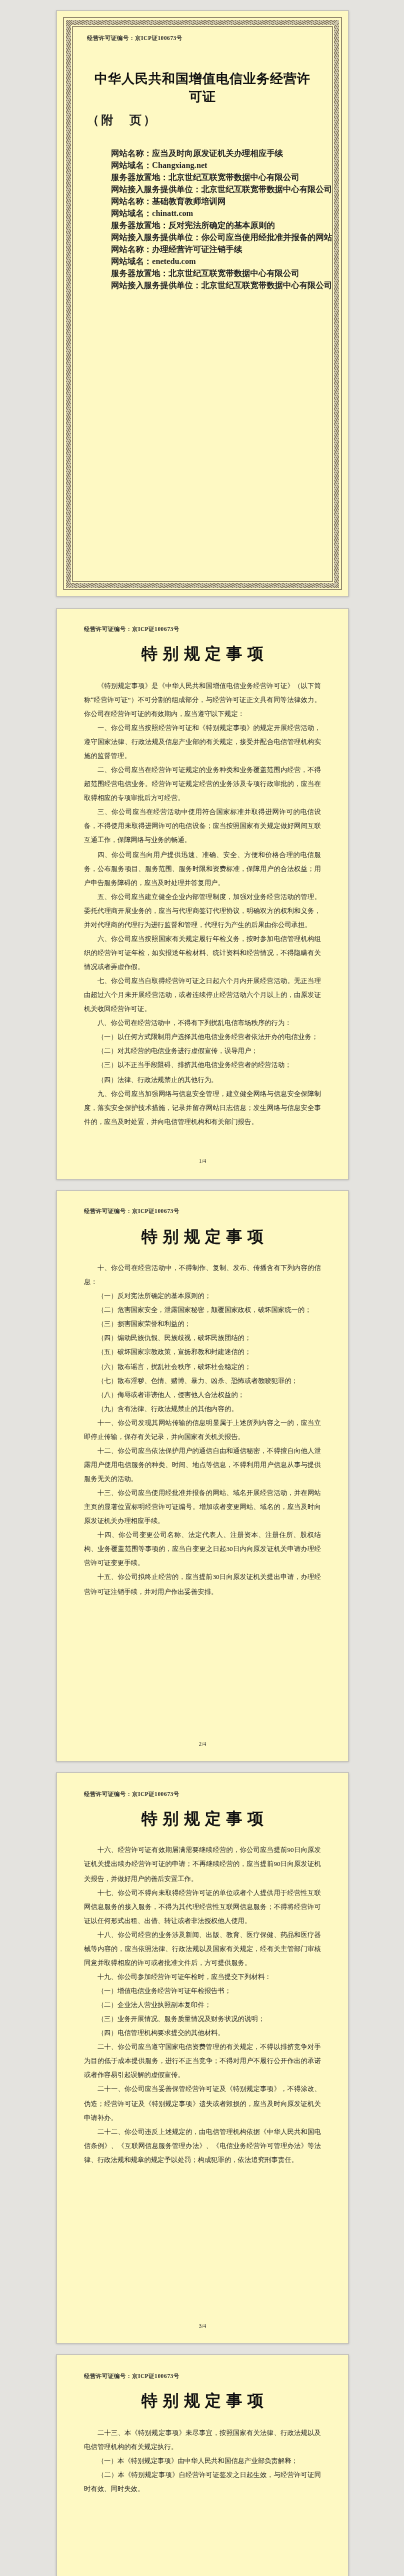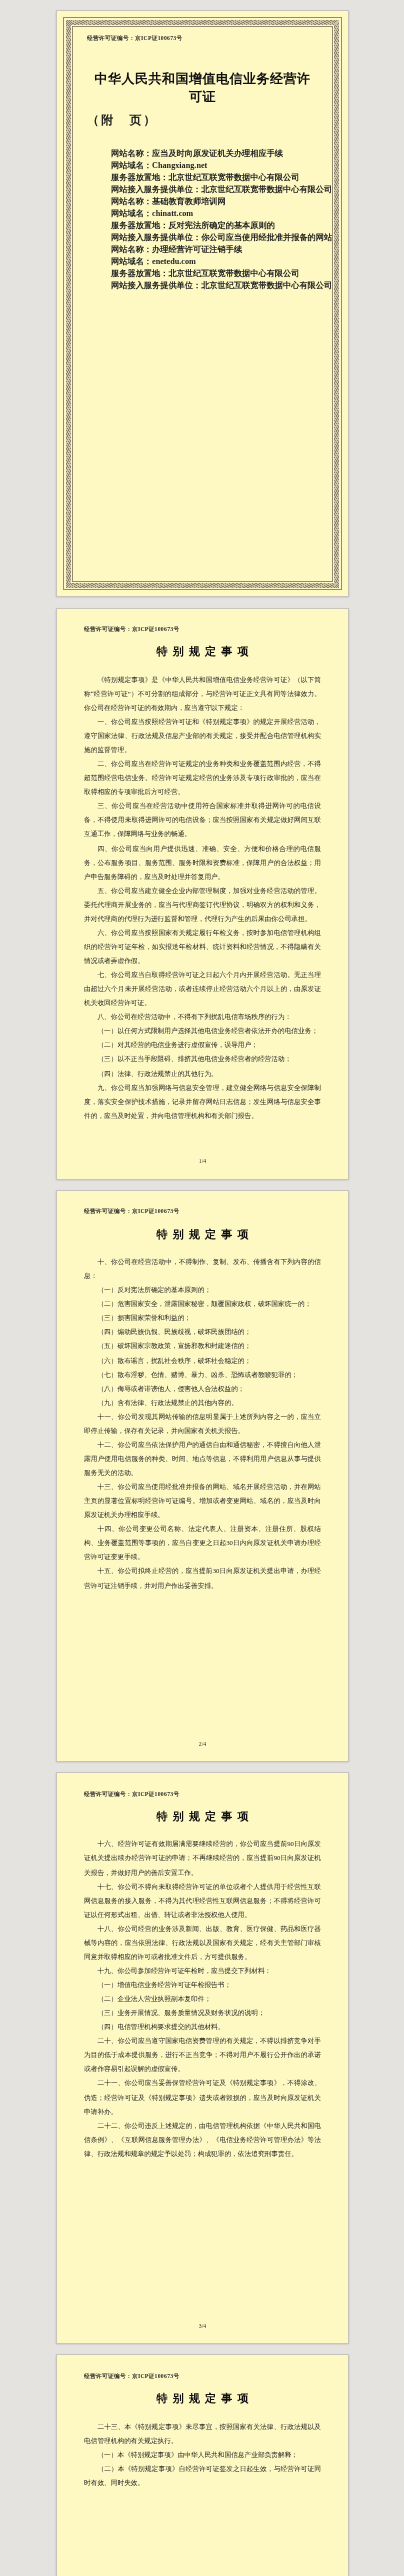--- a/index.html
+++ b/index.html
@@ -45,21 +45,21 @@
   .cert-line { margin: 0; }
   .cert-label { }
   .cert-value { }
 
   
   .page.prov { height: 572px; padding: 17.5px 27px 31px 27px; }
   .page.prov.last { height: 510px; }
   .pg-header { font-size: 5.7px; font-weight: bold; letter-spacing: 0.3px; color: #2a2a2a; }
   .prov-title {
     margin: 10.3px 0 13.4px 0; text-align: center;
-    font-size: 11px; font-weight: bold; color: #111;
+    font-size: 16px; font-weight: bold; color: #111;
     letter-spacing: 5.2px; text-indent: 5.2px;
     font-family: "Liberation Sans", "DejaVu Sans", sans-serif;
   }
   .paras { }
   .para {
     margin: 0; font-size: 6.7px; line-height: 2.1;
     text-align: justify; text-indent: 2em; color: #222;
   }
   .pg-footer {
     position: absolute; bottom: 14.4px; left: 0; width: 100%;

